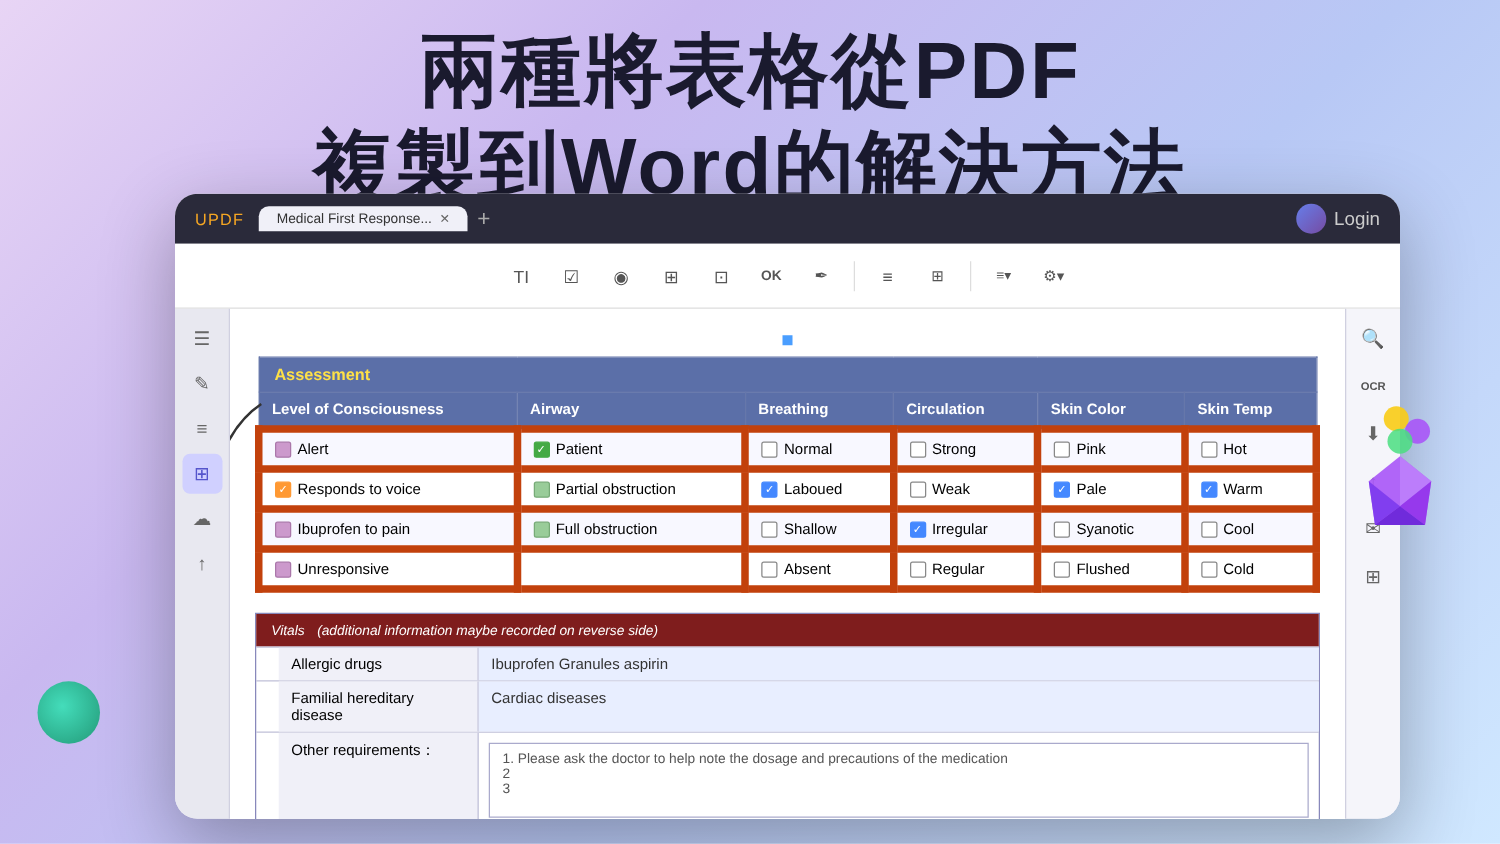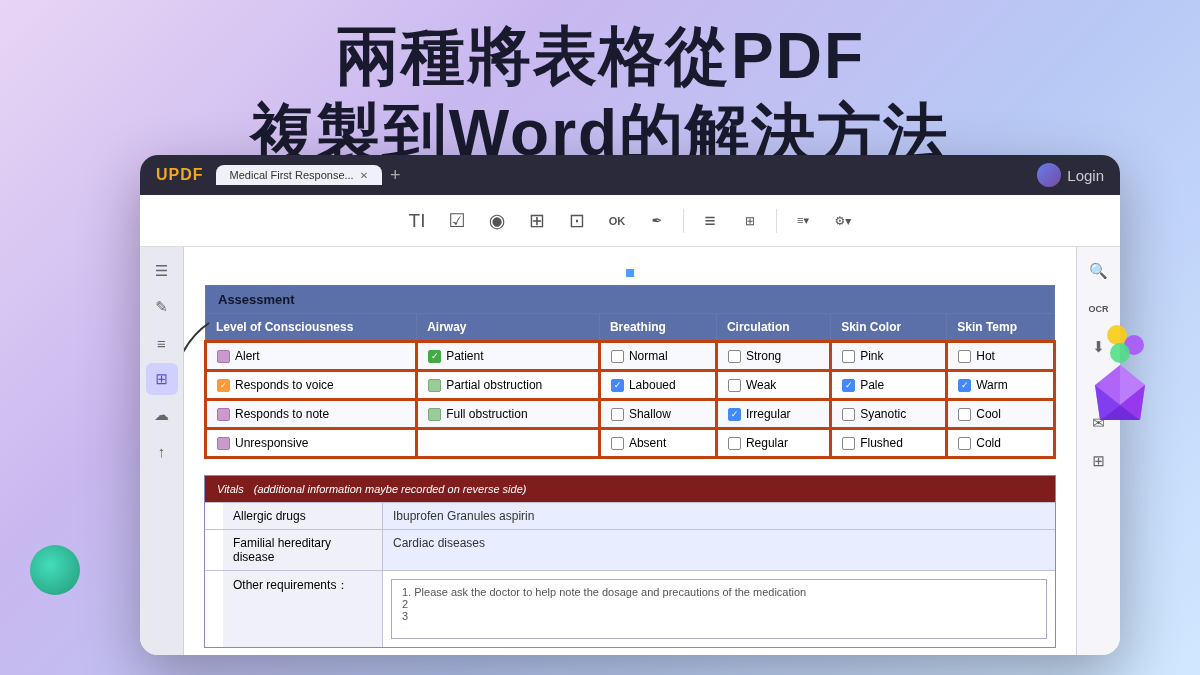--- a/index.html
+++ b/index.html
@@ -42,22 +42,22 @@
     .title-bar {
       height: 40px;
       background: #2a2a3a;
       display: flex;
       align-items: center;
       padding: 0 16px;
       gap: 12px;
     }
     .updf-logo {
       color: #f5a623;
-      font-weight: 700;
-      font-size: 16px;
+      font-weight: 400;
+      font-size: 13px;
       letter-spacing: 1px;
     }
     .tab-bar {
       display: flex;
       align-items: center;
       gap: 0;
     }
     .tab {
       background: #f0f0f8;
       color: #333;
@@ -108,21 +108,21 @@
       border-bottom: 1px solid #ddd;
     }
     .tool-btn {
       width: 36px;
       height: 36px;
       display: flex;
       align-items: center;
       justify-content: center;
       border-radius: 6px;
       cursor: pointer;
-      font-size: 19px;
+      font-size: 14px;
       color: #555;
       border: none;
       background: transparent;
     }
     .tool-separator {
       width: 1px;
       height: 24px;
       background: #ddd;
       margin: 0 4px;
     }
@@ -198,21 +198,21 @@
       color: white;
       padding: 6px 10px;
       font-size: 12px;
       font-weight: bold;
       text-align: left;
       border: 1px solid #6677aa;
     }
     .assessment-table td {
       padding: 4px 10px;
       font-size: 12px;
-      border: 3px solid #c2410c;
+      border: 6px solid #c2410c;
       vertical-align: top;
       margin-left: 32px;
     }
     .check-item {
       display: flex;
       align-items: center;
       gap: 5px;
       padding: 2px 0;
     }
     .checkbox {
@@ -401,21 +401,21 @@
         </svg>
       </div>
 
       <div style="text-align:center; margin-bottom:4px;">
         <span style="display:inline-block;width:8px;height:8px;background:#4a9eff;border-radius:50;"></span>
       </div>
 
       <table class="assessment-table">
         <tbody>
             <tr>
-          <th colspan="6" style="background:#5b6fa8; color:#0f172a; padding:6px 12px; font-size:13px;">
+          <th colspan="6" style="background:#5b6fa8; color:#fde047; padding:6px 12px; font-size:13px;">
             <span>Assessment</span>
           </th>
         </tr>
         <tr>
           <th>Level of Consciousness</th>
           <th>Airway</th>
           <th>Breathing</th>
           <th>Circulation</th>
           <th>Skin Color</th>
           <th>Skin Temp</th>
@@ -496,21 +496,21 @@
               <div class="checkbox checked-blue">✓</div>
               <span>Warm</span>
             </div>
           </td>
         </tr>
 
         <tr class="row-bg">
           <td>
             <div class="check-item">
               <div class="checkbox lavender"></div>
-              <span>Responds to note</span>
+              <span>Ibuprofen to pain</span>
             </div>
           </td>
           <td>
             <div class="check-item">
               <div class="checkbox partial-green"></div>
               <span>Full obstruction</span>
             </div>
           </td>
           <td>
             <div class="check-item">

